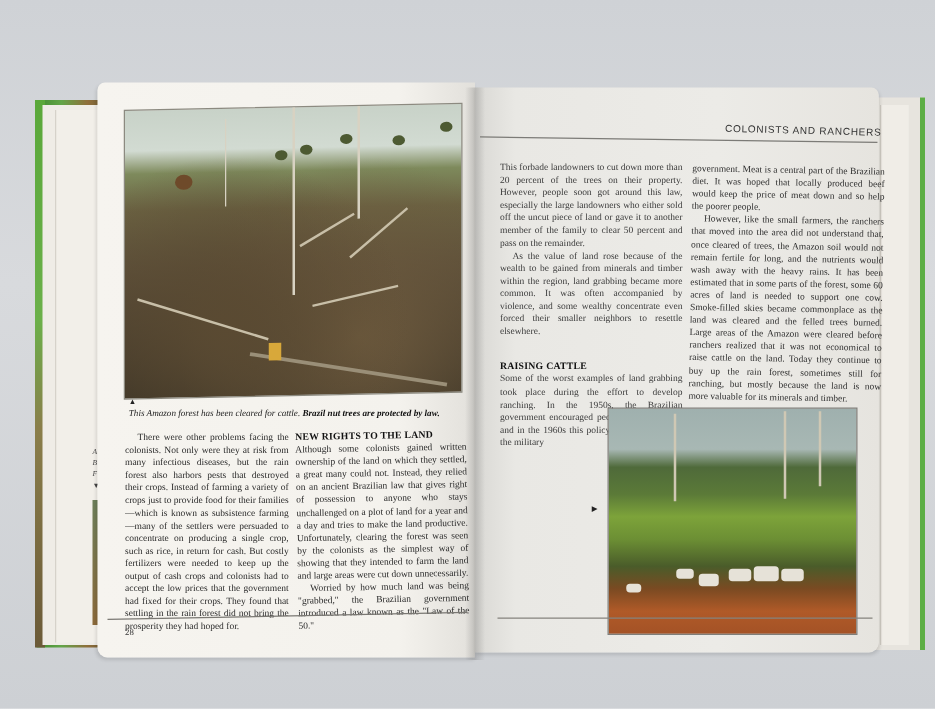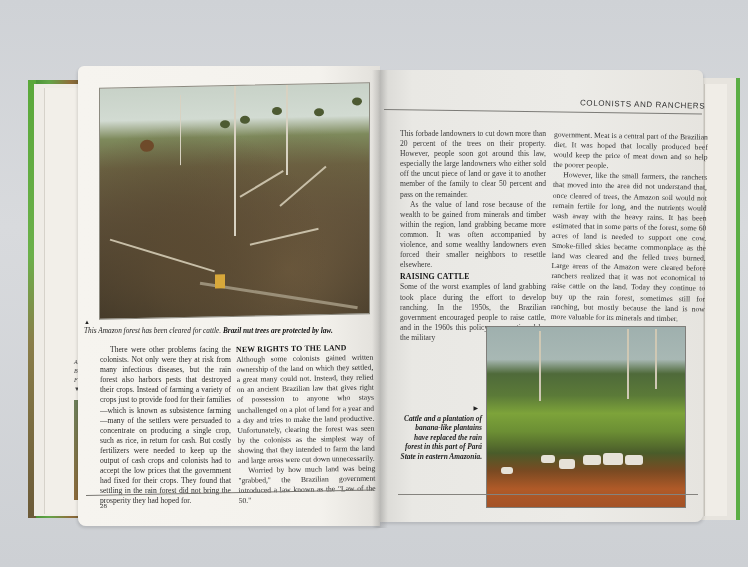--- a/index.html
+++ b/index.html
@@ -72,21 +72,21 @@
   .photo-clearing .pole {
     position:absolute; width:2px; background:#d8d2c2;
   }
   .photo-clearing .tree {
     position:absolute; width:10px; height:8px; border-radius:50%; background:#4d5a32;
   }
   .photo-clearing .stump {
     position:absolute; left:115px; top:188px; width:10px; height:14px; background:#d8a83a;
   }
   .caption-left {
-    position:absolute; left:84px; top:319px; width:272px; font-size:7.3px; font-style:italic; color:#222;
+    position:absolute; left:103px; top:319px; width:272px; font-size:7.3px; font-style:italic; color:#222;
   }
   .caption-left .arrow { display:block; font-size:6px; line-height:7px; font-style:normal; }
   .caption-left .bold { font-weight:bold; color:#111; }
   .col {
     position:absolute; font-size:7.6px; line-height:10.1px; color:#2a2a2a; text-align:justify;
   }
   .col p { margin:0; text-indent:10px; }
   .col p.noindent { text-indent:0; }
   .col h3 { margin:0; font-size:7.8px; font-weight:bold; letter-spacing:0.2px; color:#111; }
   .col-left-1 { left:100px; top:345px; width:131px;font-family:Liberation Serif, serif; }
@@ -184,22 +184,22 @@
 </div>
 
 <div class="rule-bottom-left"></div>
 <div class="page-number">28</div>
 
 <div class="running-head">COLONISTS AND RANCHERS</div>
 <div class="rule-top-right"></div>
 
 <div class="col col-right-1">
   <p class="noindent">This forbade landowners to cut down more than 20 percent of the trees on their property. However, people soon got around this law, especially the large landowners who either sold off the uncut piece of land or gave it to another member of the family to clear 50 percent and pass on the remainder.</p>
-  <p>As the value of land rose because of the wealth to be gained from minerals and timber within the region, land grabbing became more common. It was often accompanied by violence, and some wealthy landowners even forced their smaller neighbors to resettle elsewhere.</p>
-  <h3 style="margin-top:2px;">RAISING CATTLE</h3>
+  <p>As the value of land rose because of the wealth to be gained from minerals and timber within the region, land grabbing became more common. It was often accompanied by violence, and some wealthy concentrate even forced their smaller neighbors to resettle elsewhere.</p>
+  <h3 style="margin-top:18px;">RAISING CATTLE</h3>
   <p class="noindent">Some of the worst examples of land grabbing took place during the effort to develop ranching. In the 1950s, the Brazilian government encouraged people to raise cattle, and in the 1960s this policy was continued by the military</p>
 </div>
 
 <div class="col col-right-2">
   <p class="noindent">government. Meat is a central part of the Brazilian diet. It was hoped that locally produced beef would keep the price of meat down and so help the poorer people.</p>
   <p>However, like the small farmers, the ranchers that moved into the area did not understand that, once cleared of trees, the Amazon soil would not remain fertile for long, and the nutrients would wash away with the heavy rains. It has been estimated that in some parts of the forest, some 60 acres of land is needed to support one cow. Smoke-filled skies became commonplace as the land was cleared and the felled trees burned. Large areas of the Amazon were cleared before ranchers realized that it was not economical to raise cattle on the land. Today they continue to buy up the rain forest, sometimes still for ranching, but mostly because the land is now more valuable for its minerals and timber.</p>
 </div>
 
 <div class="photo-cattle">
   <div class="trunk" style="left:52px;top:4px;height:70px;"></div>
@@ -208,16 +208,15 @@
   <div class="cow" style="left:54px;top:128px;"></div>
   <div class="cow" style="left:72px;top:132px;width:16px;height:10px;"></div>
   <div class="cow" style="left:96px;top:128px;width:18px;height:10px;"></div>
   <div class="cow" style="left:116px;top:126px;width:20px;height:12px;"></div>
   <div class="cow" style="left:138px;top:128px;width:18px;height:10px;"></div>
   <div class="cow" style="left:14px;top:140px;width:12px;height:7px;"></div>
 </div>
 
 <div class="caption-right">
   <span class="arrow">▶</span>
-  <span>Cattle and a plantation of banana-like plantains have replaced the rain forest in this part of Pará State in eastern Amazonia.</span>
 </div>
 
 <div class="rule-bottom-right"></div>
 
 </body></html>

